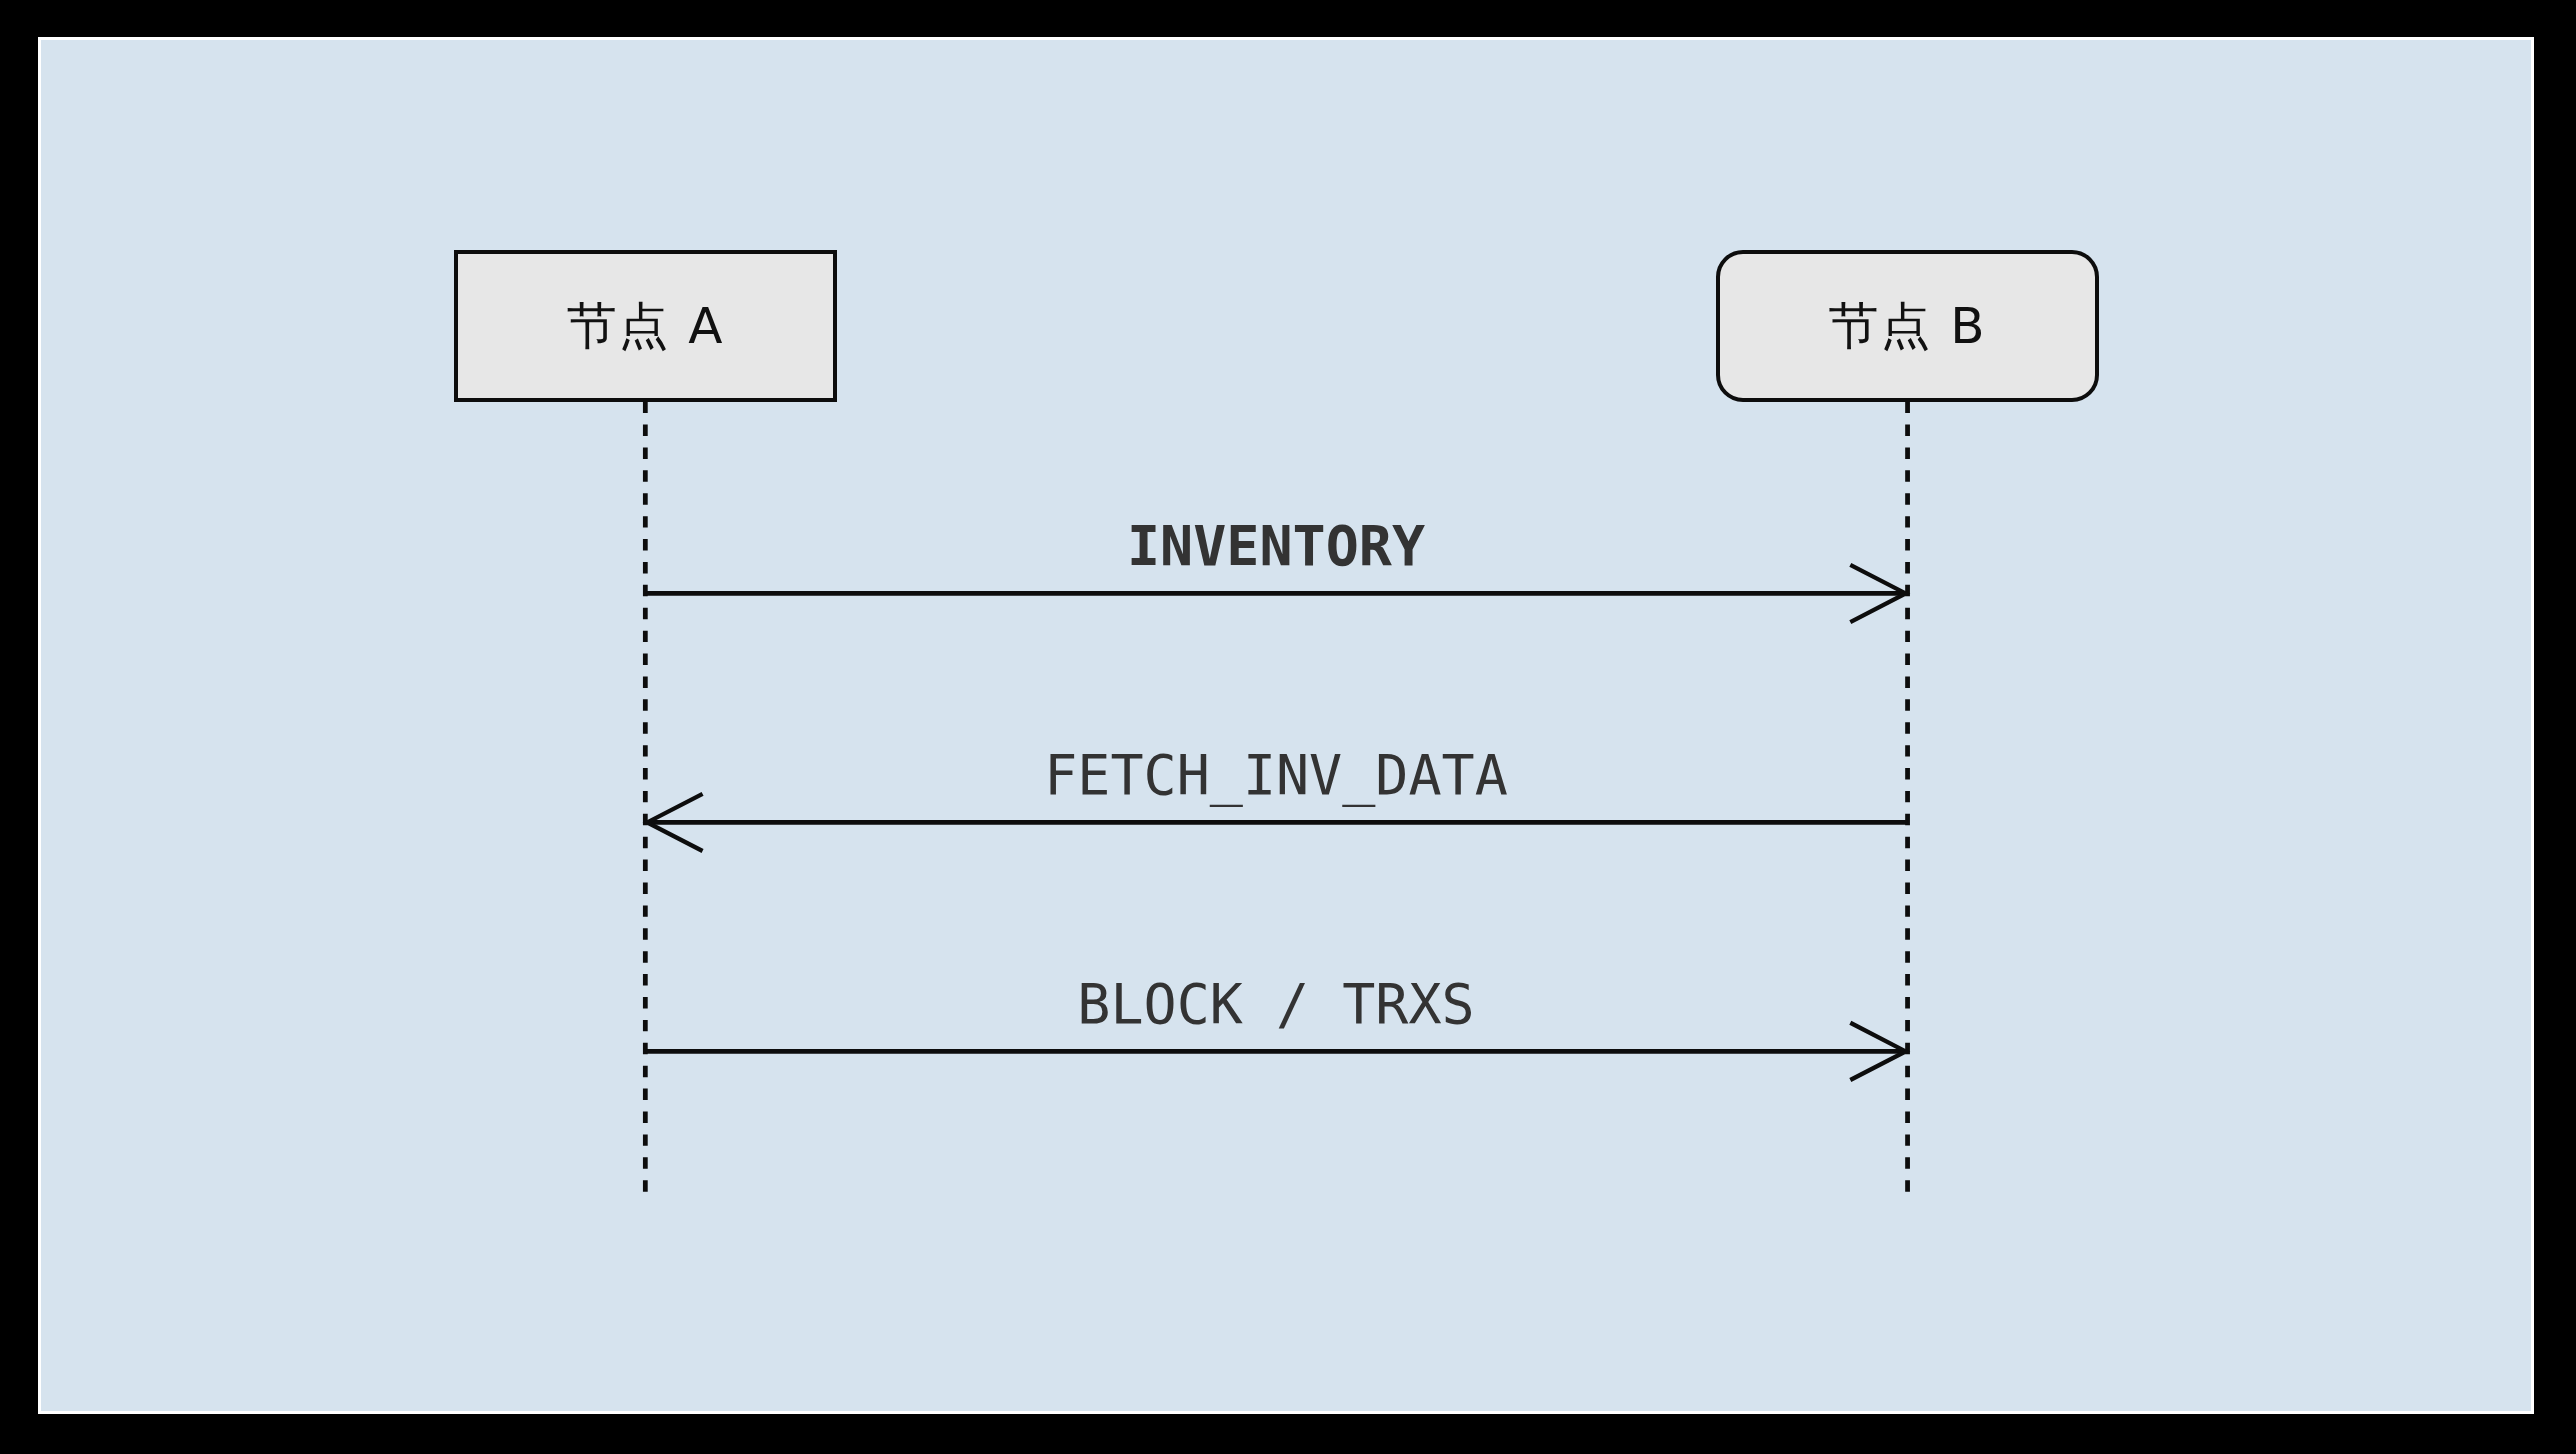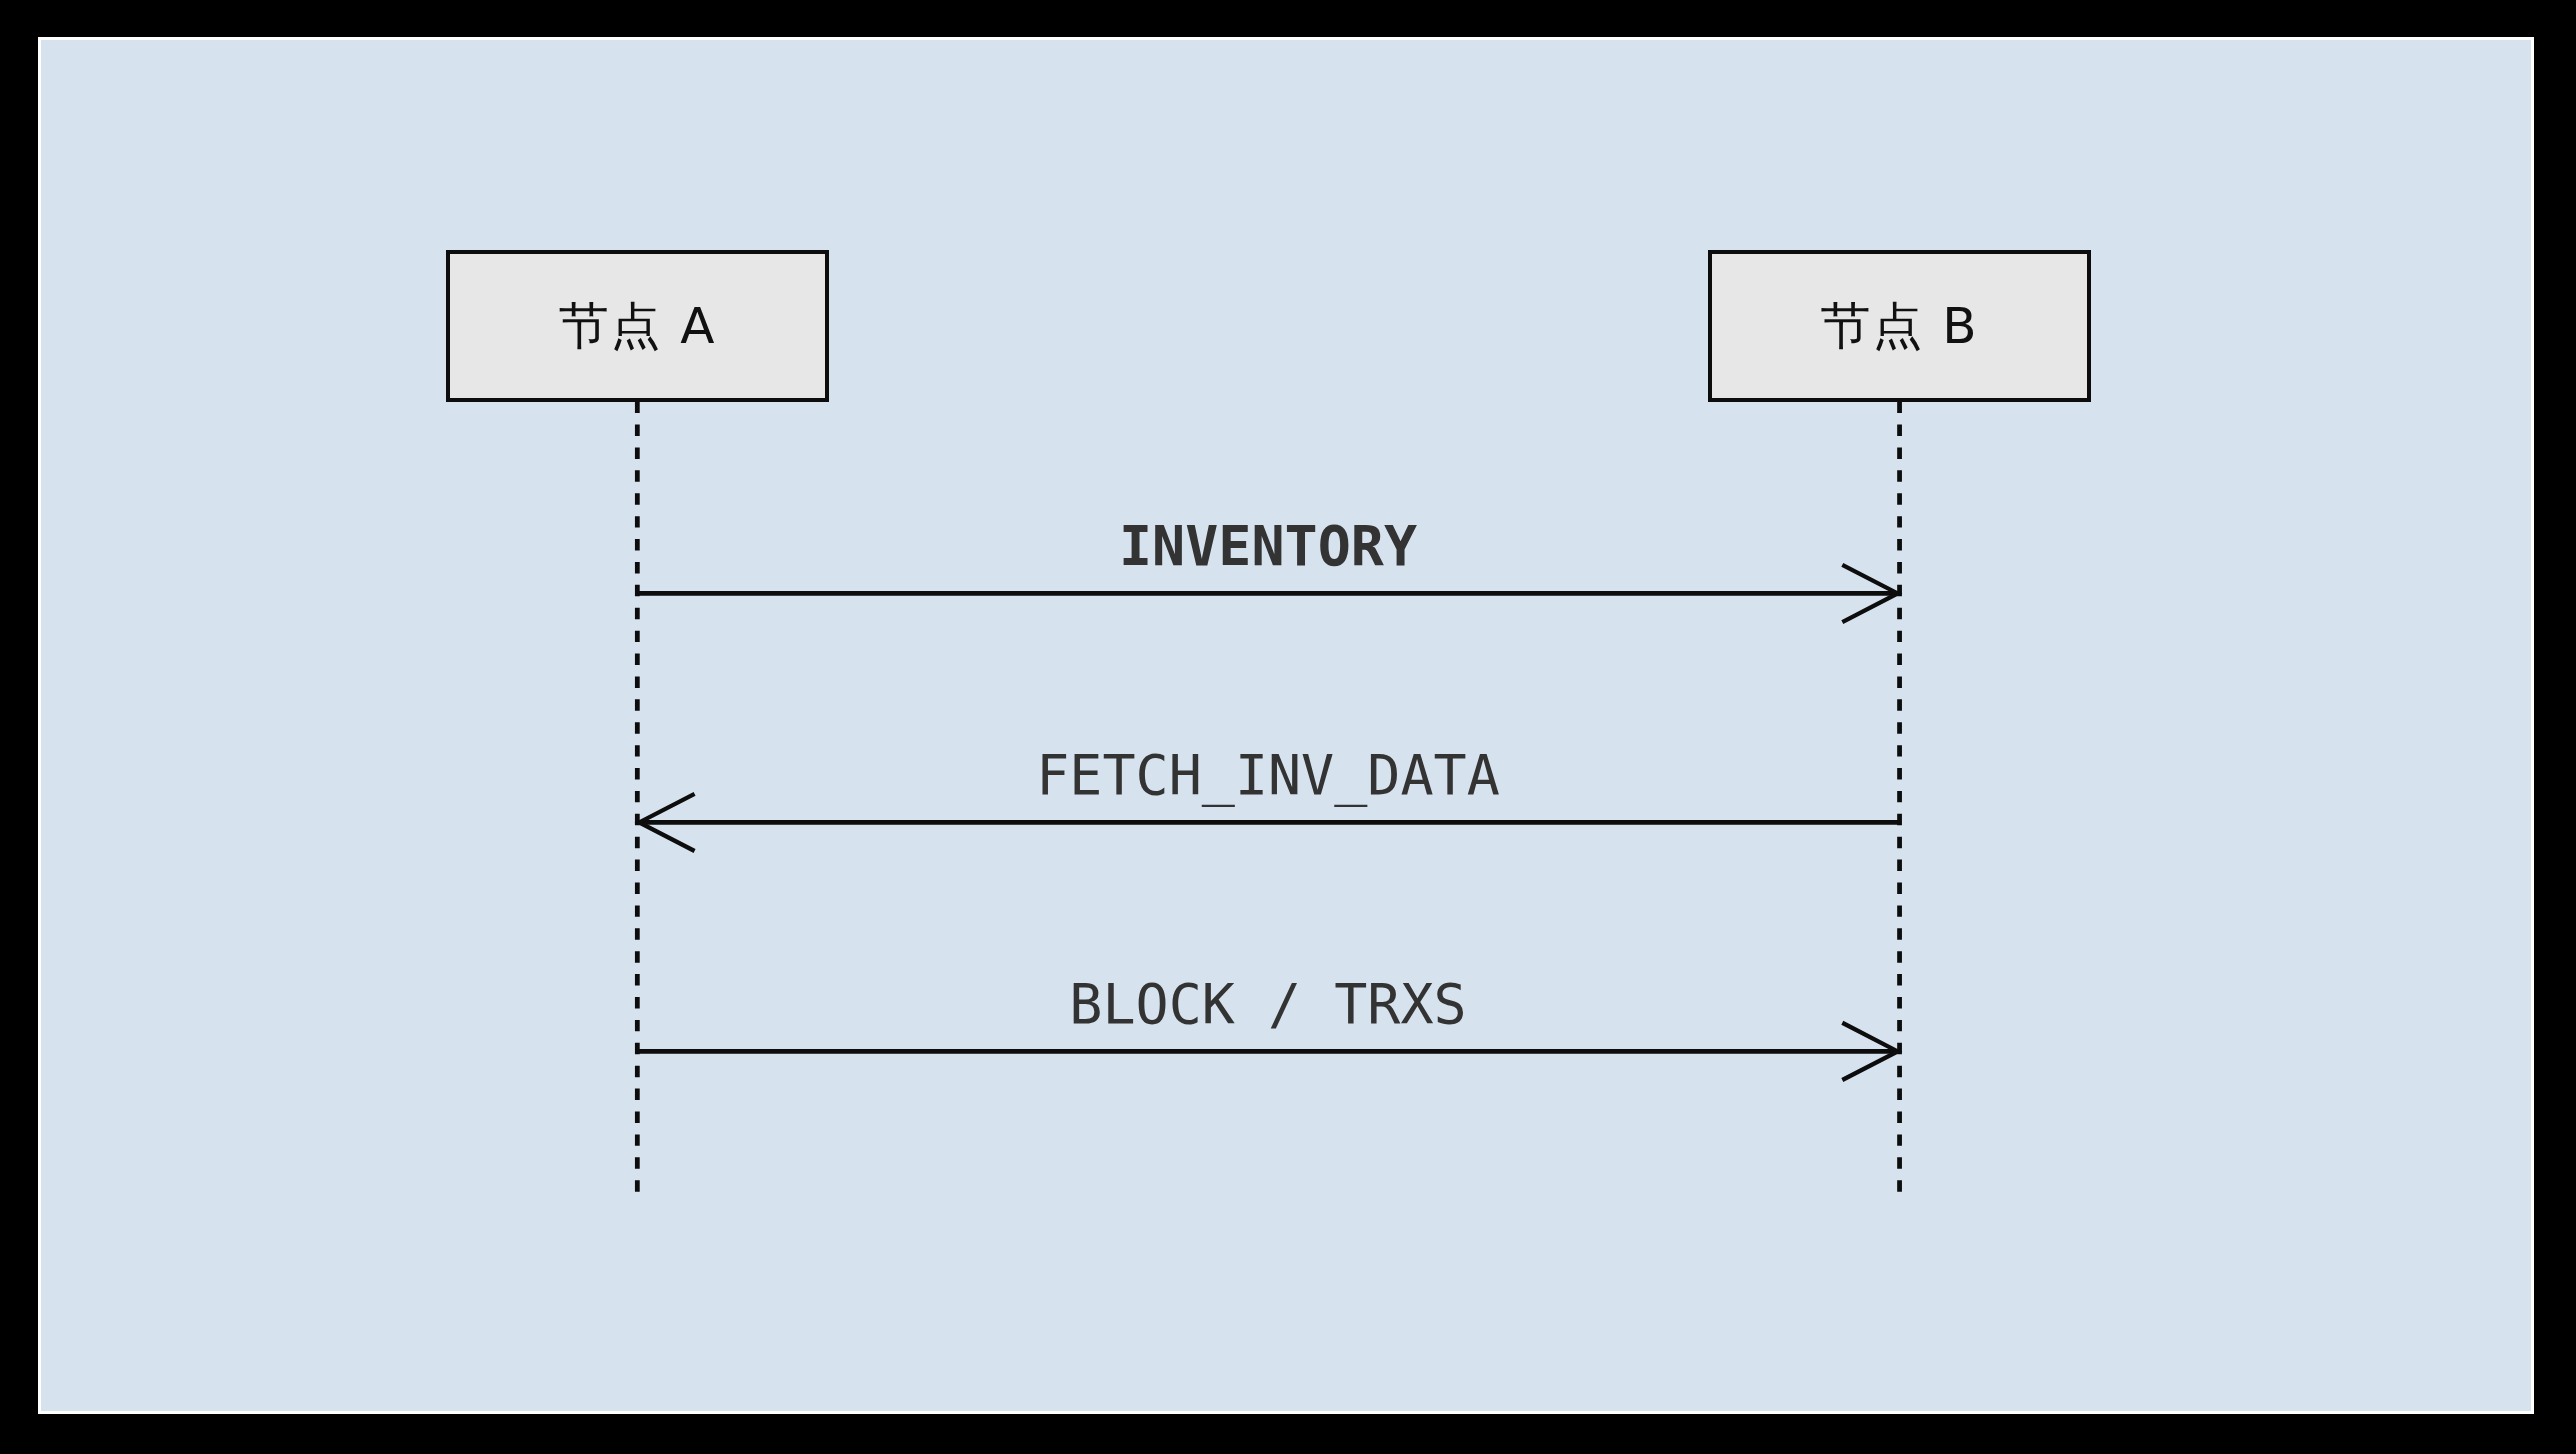--- a/index.html
+++ b/index.html
@@ -20,38 +20,38 @@
   }
   .canvas{
     position:absolute;
     left:38px; top:37px;
     width:2496px; height:1377px;
     background:var(--canvas);
     border:3.8px solid var(--rim);
   }
   .diagram-layer{
     position:absolute;
-    left:0; top:0;
+    left:8px; top:0;
     width:2248px; height:1454px;
   }
   .actor-box{
     position:absolute;
     top:250px;
     width:383px; height:152px;
     background:var(--actor-fill);
     border:4.8px solid var(--stroke);
     display:flex;
     align-items:center;
     justify-content:center;
     font-size:50px;
     color:#111111;
     letter-spacing:1.9px;
   }
   .actor-a{left:446px;}
-  .actor-b{left:1708px;}
+  .actor-b{left:1708px;border-radius:27px;}
   svg.lines{
     position:absolute;
     left:0; top:0;
     width:2576px; height:1454px;
     display:block;
   }
   .msg-label{
     position:absolute;
     left:637px;
     width:1262px;

